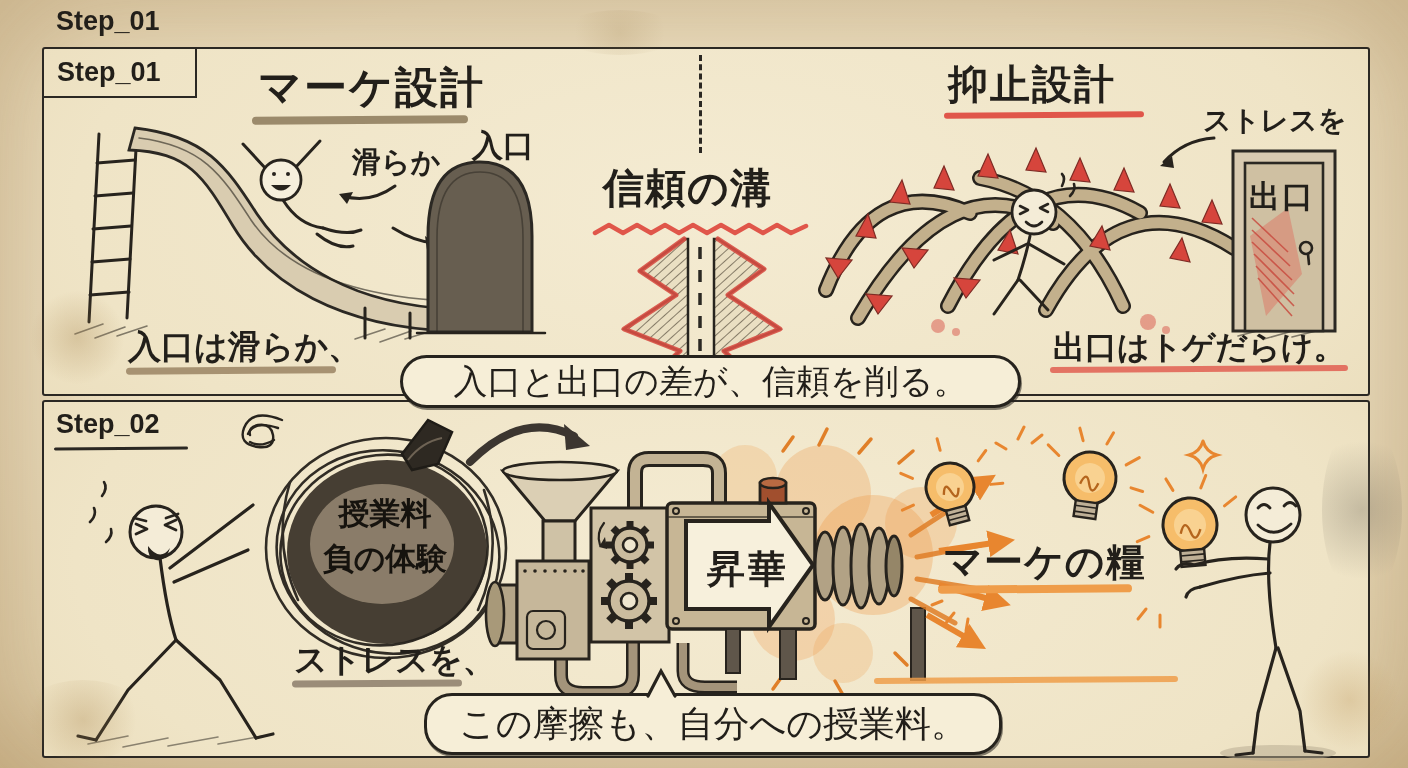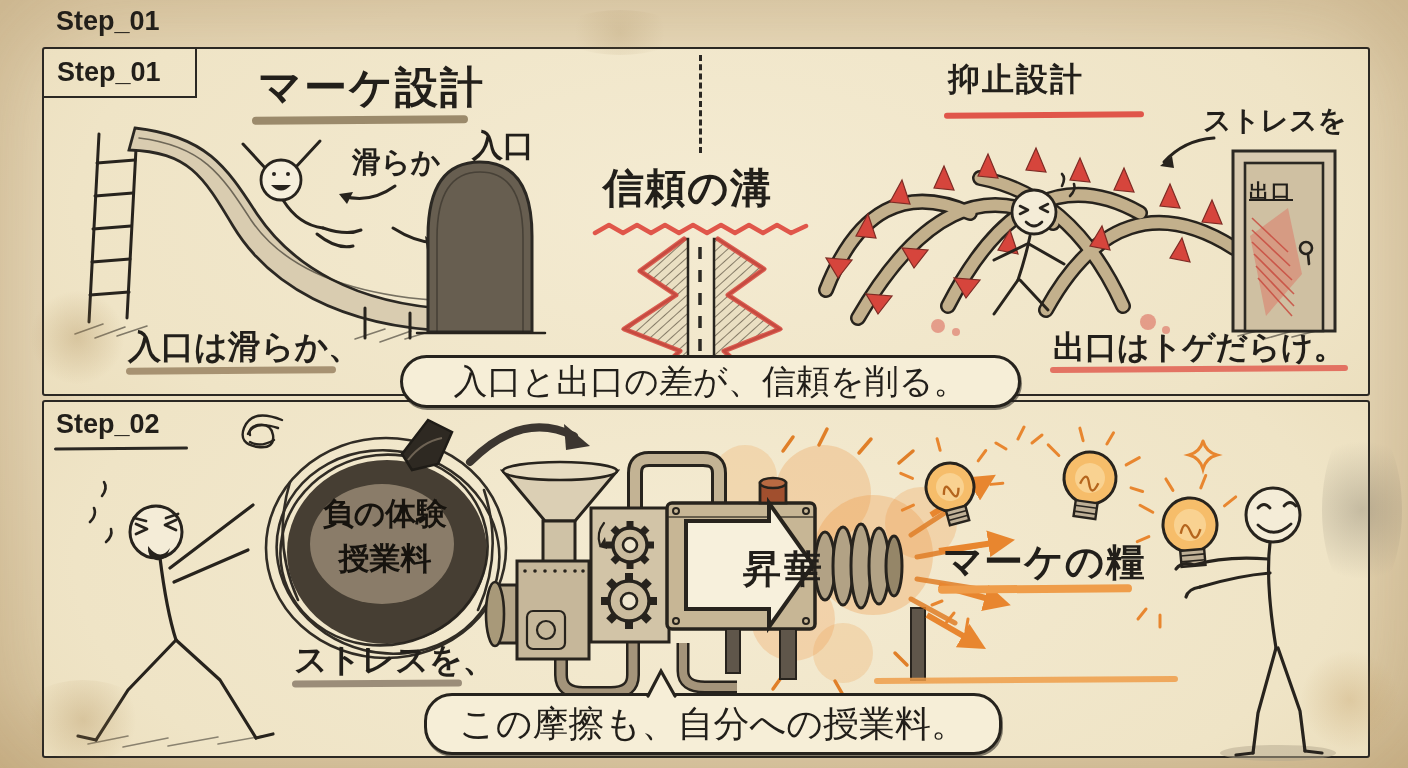--- a/index.html
+++ b/index.html
@@ -123,21 +123,21 @@
     <g>
       <polygon points="96,6 52,38 88,62 36,96 92,118 66,142 100,148 100,6" fill="url(#hatch)" stroke="#27241e" stroke-width="2.5"></polygon>
       <polyline points="96,6 52,38 88,62 36,96 92,118 66,142" fill="none" stroke="#d84f44" stroke-width="5" stroke-linecap="round" stroke-linejoin="round" opacity=".9"></polyline>
     </g>
     <g>
       <polygon points="130,6 176,36 140,62 192,96 136,118 162,142 126,148 126,6" fill="url(#hatch)" stroke="#27241e" stroke-width="2.5"></polygon>
       <polyline points="130,6 176,36 140,62 192,96 136,118 162,142" fill="none" stroke="#d84f44" stroke-width="5" stroke-linecap="round" stroke-linejoin="round" opacity=".9"></polyline>
     </g>
   </svg>
 
-  <div class="txt" style="left:948px;top:62px;font-size:32px;letter-spacing:2px;text-align:center;">抑止設計</div>
+  <div class="txt" style="left:948px;top:62px;font-size:40px;letter-spacing:2px;text-align:center;">抑止設計</div>
   <div class="ul" style="left:944px;top:112px;width:200px;height:6px;background:#e0564a;"></div>
   <div class="txt" style="left:1203px;top:106px;font-size:28px;">ストレスを</div>
   <svg style="left:1150px;top:132px;" width="72" height="42" viewBox="0 0 72 42">
     <path d="M 64,6 Q 34,8 14,30" class="ink" stroke-width="3"></path>
     <polygon points="10,34 22,24 24,36" fill="#27231d"></polygon>
   </svg>
 
   <svg style="left:818px;top:118px;" width="430" height="230" viewBox="0 0 430 230">
 
     <g>
@@ -215,21 +215,21 @@
       <line x1="24" y1="72" x2="60" y2="106"></line>
         <line x1="24" y1="84" x2="62" y2="120"></line>
       <line x1="24" y1="96" x2="64" y2="134"></line>
         <line x1="26" y1="108" x2="66" y2="148"></line>
       <line x1="28" y1="120" x2="66" y2="160"></line>
         <line x1="30" y1="132" x2="64" y2="170"></line>
     </g>
     <circle cx="78" cy="102" r="6" fill="none" stroke="#27231d" stroke-width="2.6"></circle>
     <line x1="80" y1="108" x2="81" y2="118" class="ink" stroke-width="2.6"></line>
   </svg>
-  <div class="txt" style="left:1249px;top:180px;font-size:20px;letter-spacing:2px;text-decoration:underline;">出口</div>
+  <div class="txt" style="left:1249px;top:180px;font-size:31px;letter-spacing:2px;">出口</div>
 
   <div class="txt" style="left:1053px;top:330px;font-size:32px;">出口はトゲだらけ。</div>
   <div class="ul" style="left:1050px;top:366px;width:298px;height:6px;background:#e0564a;opacity:.8;"></div>
 
   <div class="bubble" style="left:400px;top:355px;width:615px;height:47px;font-size:34px;">
     <span>入口と出口の差が、信頼を削る。</span>
   </div>
 
   <div class="panel" style="left:42px;top:400px;width:1324px;height:354px;"></div>
   <div class="txt" style="left:56px;top:410px;font-size:27px;">Step_02</div>
@@ -283,22 +283,22 @@
       <ellipse cx="132" cy="138" rx="104" ry="95" transform="rotate(-12 132 138)"></ellipse>
       <path d="M 38,70 q -18,60 8,118"></path>
         <path d="M 232,78 q 20,62 -6,120"></path>
     </g>
     <g>
       <polygon points="150,42 176,8 200,20 186,52 160,58" fill="#2e2922" stroke="#1f1c17" stroke-width="2.5"></polygon>
       <path d="M 156,48 q 14,-18 34,-22" stroke="#6e6354" stroke-width="2" fill="none"></path>
     </g>
   </svg>
   <div class="txt" style="left:300px;top:492px;width:170px;text-align:center;font-size:31px;white-space:normal;line-height:1.45;color:#16130e;">
+    <div>授業料</div>
     <div>負の体験</div>
-    <div>授業料</div>
   </div>
 
   <svg style="left:462px;top:410px;" width="132" height="64" viewBox="0 0 132 64">
     <path d="M 8,52 Q 60,0 112,26" fill="none" stroke="#3c3630" stroke-width="8" stroke-linecap="round"></path>
     <polygon points="128,36 102,14 104,40" fill="#3c3630"></polygon>
   </svg>
 
   <svg style="left:483px;top:423px;" width="560" height="282" viewBox="0 0 560 282">
     <defs>
       <marker id="mOr" viewBox="0 0 10 10" refX="7" refY="5" markerWidth="4.5" markerHeight="4.5" orient="auto">
@@ -417,21 +417,21 @@
       <line x1="434" y1="156" x2="496" y2="166"></line>
         <line x1="428" y1="176" x2="472" y2="200"></line>
     </g>
     <g stroke="#e8862f" stroke-width="6" fill="none">
       <path d="M 448,92 L 506,56" marker-end="url(#mOr)"></path>
       <path d="M 456,128 L 524,118" marker-end="url(#mOr)"></path>
       <path d="M 456,162 L 520,180" marker-end="url(#mOr)"></path>
       <path d="M 444,192 L 496,222" marker-end="url(#mOr)"></path>
     </g>
   </svg>
-  <div class="txt" style="left:700px;top:549px;width:96px;text-align:center;font-size:38px;letter-spacing:3px;margin-left:36px;">昇華</div>
+  <div class="txt" style="left:700px;top:549px;width:96px;text-align:center;font-size:38px;letter-spacing:3px;">昇華</div>
 
   <svg style="left:898px;top:423px;" width="494" height="338" viewBox="0 0 494 338">
 
     <g transform="translate(52,64) rotate(-15)">
       <g stroke="#e8862f" stroke-width="3" stroke-linecap="round">
         <line x1="-34" y1="-18" x2="-44" y2="-26"></line>
           <line x1="0" y1="-38" x2="0" y2="-50"></line>
         <line x1="34" y1="-18" x2="44" y2="-26"></line>
           <line x1="-40" y1="8" x2="-52" y2="10"></line>
           <line x1="40" y1="8" x2="52" y2="10"></line>

